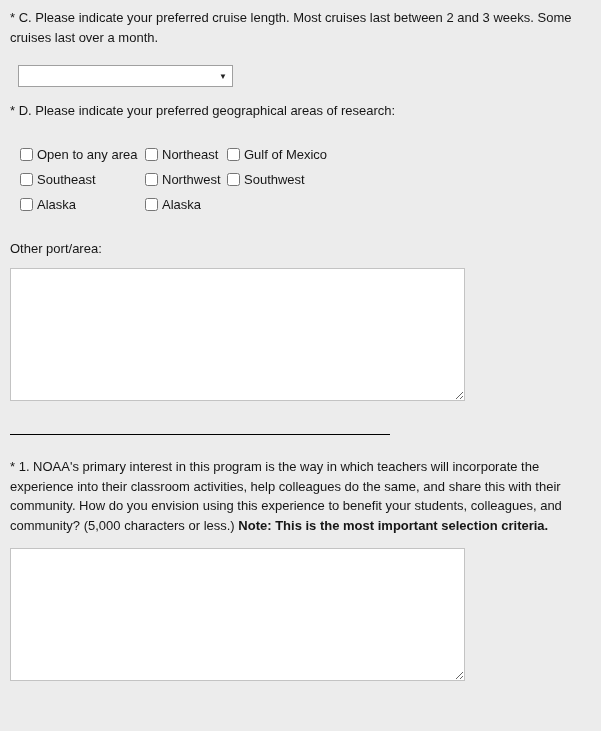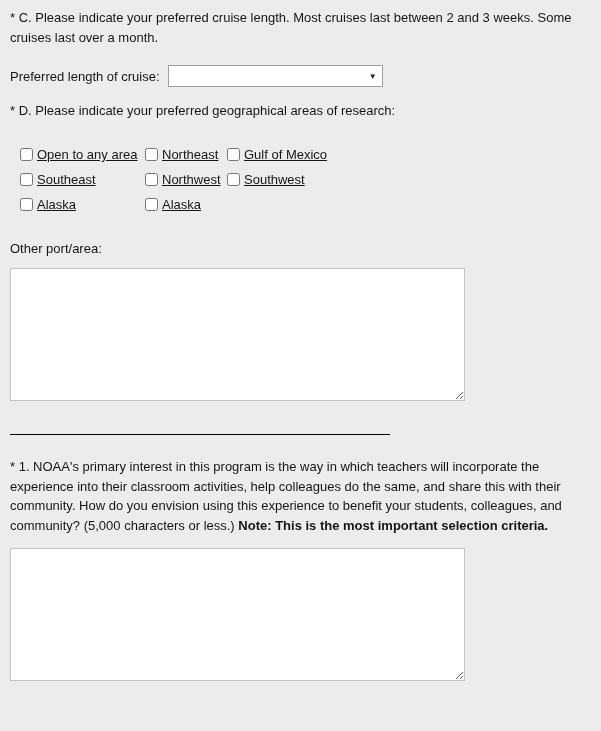--- a/index.html
+++ b/index.html
@@ -47,21 +47,20 @@
   }
 
   .prompt-d { margin-top: 14px; }
 
   .cb-grid {
     margin: 24px 0 0 10px;
     display: grid;
     grid-template-columns: 125px 82px auto;
     row-gap: 5px;
     width: 340px;
-    text-decoration: underline;
   }
   .cb-item {
     display: flex;
     align-items: center;
     height: 20px;
     cursor: default;
   }
   .cb-item input {
     margin: 0 4px 0 0;
     width: 13px;
@@ -103,21 +102,20 @@
   .q1 .note { font-weight: bold; text-align: right; }
 </style>
 </head>
 <body>
 
 <div class="page">
 
   <p class="prompt">* C. Please indicate your preferred cruise length.  Most cruises last between 2 and 3 weeks.  Some cruises last over a month.</p>
 
   <div class="row-cruise">
-    <span>Preferred length of cruise:</span>
     <span class="select-wrap">
       <select class="cruise">
         <option></option>
       </select>
       <span class="select-arrow">▼</span>
     </span>
   </div>
 
   <p class="prompt prompt-d">* D. Please indicate your preferred geographical areas of research:</p>
 

